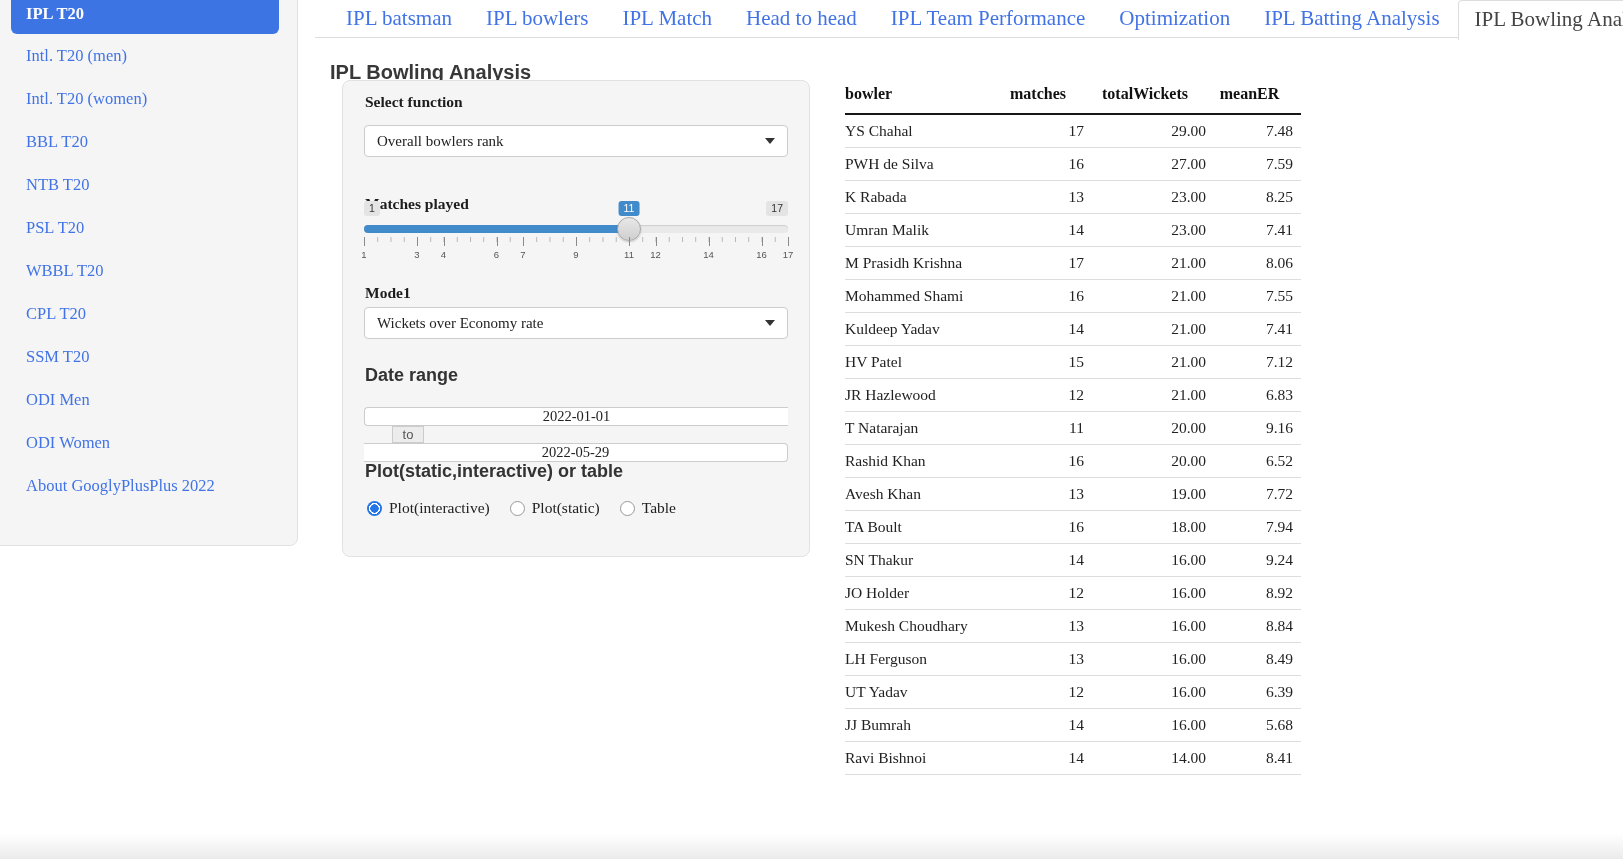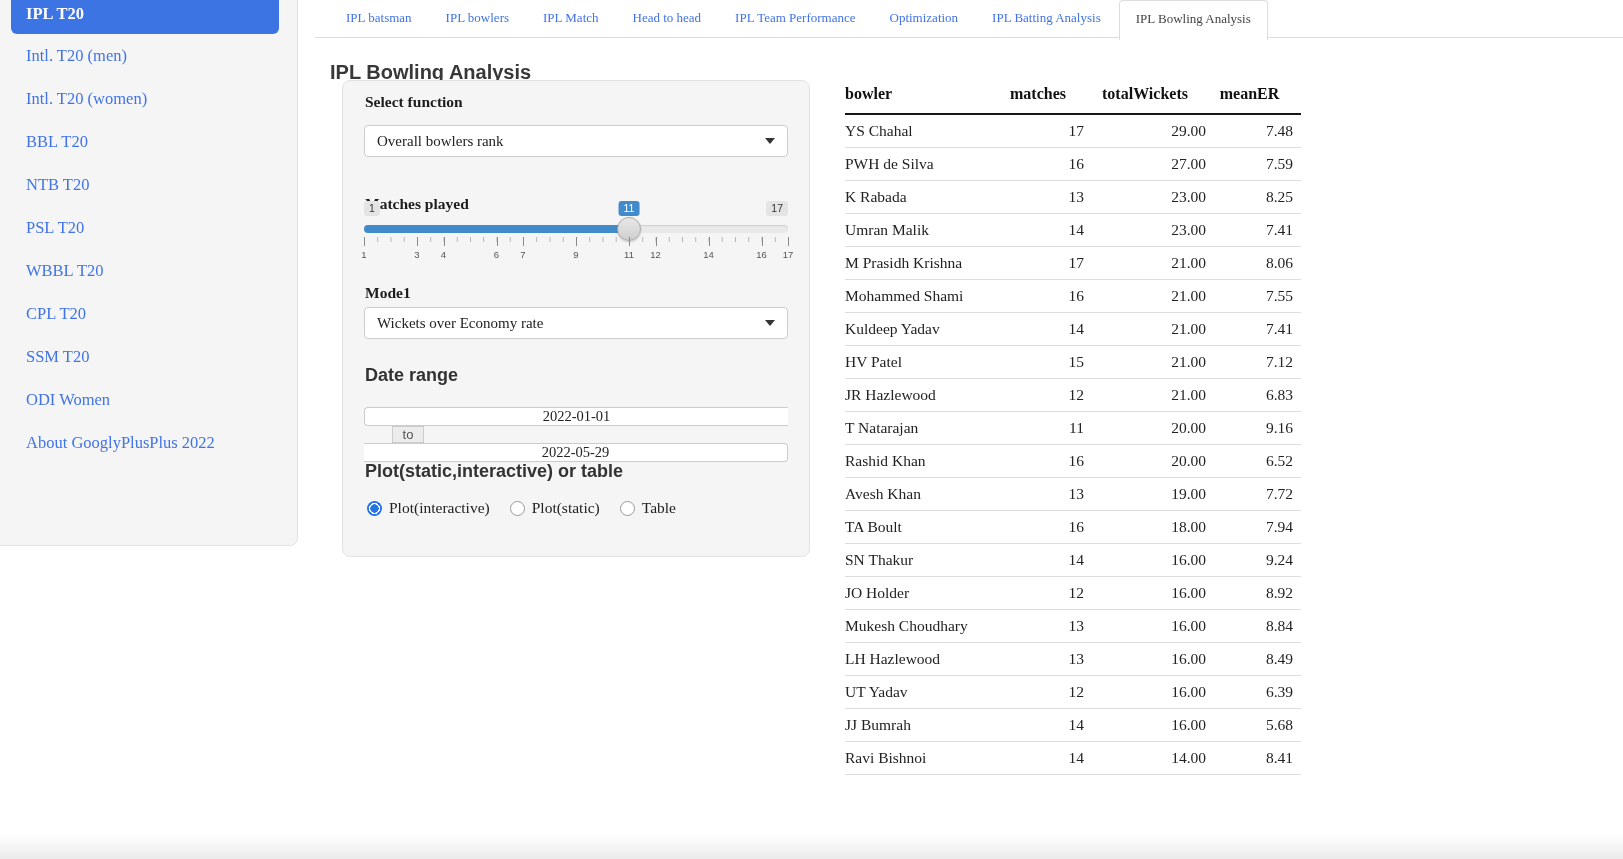--- a/index.html
+++ b/index.html
@@ -38,21 +38,21 @@
   }
 
   
   .main-area{position:absolute;left:315px;top:0;right:0;}
   .tabbar{
     display:flex;align-items:stretch;height:38px;
     border-bottom:1px solid var(--tab-border);
     padding-left:15px;box-sizing:border-box;
   }
   .tab{
-    font-size:13px;color:var(--blue-link);line-height:36px;
+    font-size:21px;color:var(--blue-link);line-height:36px;
     padding:0 16px;margin-right:2px;cursor:pointer;white-space:nowrap;
     text-decoration:none;
   }
   .tab.active{
     color:#444;background:#fff;
     border:1px solid var(--tab-border);border-bottom:none;
     border-radius:4px 4px 0 0;margin-bottom:-1px;height:39px;
   }
   .tab-filler{flex:1;}
 
@@ -198,20 +198,21 @@
 <nav class="sidebar">
     <a class="side-item active">IPL T20</a>
     <a class="side-item">Intl. T20 (men)</a>
     <a class="side-item">Intl. T20 (women)</a>
     <a class="side-item">BBL T20</a>
     <a class="side-item">NTB T20</a>
     <a class="side-item">PSL T20</a>
     <a class="side-item">WBBL T20</a>
     <a class="side-item">CPL T20</a>
     <a class="side-item">SSM T20</a>
+    <a class="side-item">ODI Men</a>
     <a class="side-item">ODI Women</a>
     <a class="side-item">About GooglyPlusPlus 2022</a>
   </nav>
 
 <div class="main-area">
   <div class="tabbar">
       <a class="tab">IPL batsman</a>
       <a class="tab">IPL bowlers</a>
       <a class="tab">IPL Match</a>
       <a class="tab">Head to head</a>
@@ -404,21 +405,21 @@
         <td>16.00</td>
         <td>8.92</td>
       </tr>
       <tr>
         <td>Mukesh Choudhary</td>
         <td>13</td>
         <td>16.00</td>
         <td>8.84</td>
       </tr>
       <tr>
-        <td>LH Hazlewood</td>
+        <td>LH Ferguson</td>
         <td>13</td>
         <td>16.00</td>
         <td>8.49</td>
       </tr>
       <tr>
         <td>UT Yadav</td>
         <td>12</td>
         <td>16.00</td>
         <td>6.39</td>
       </tr>

